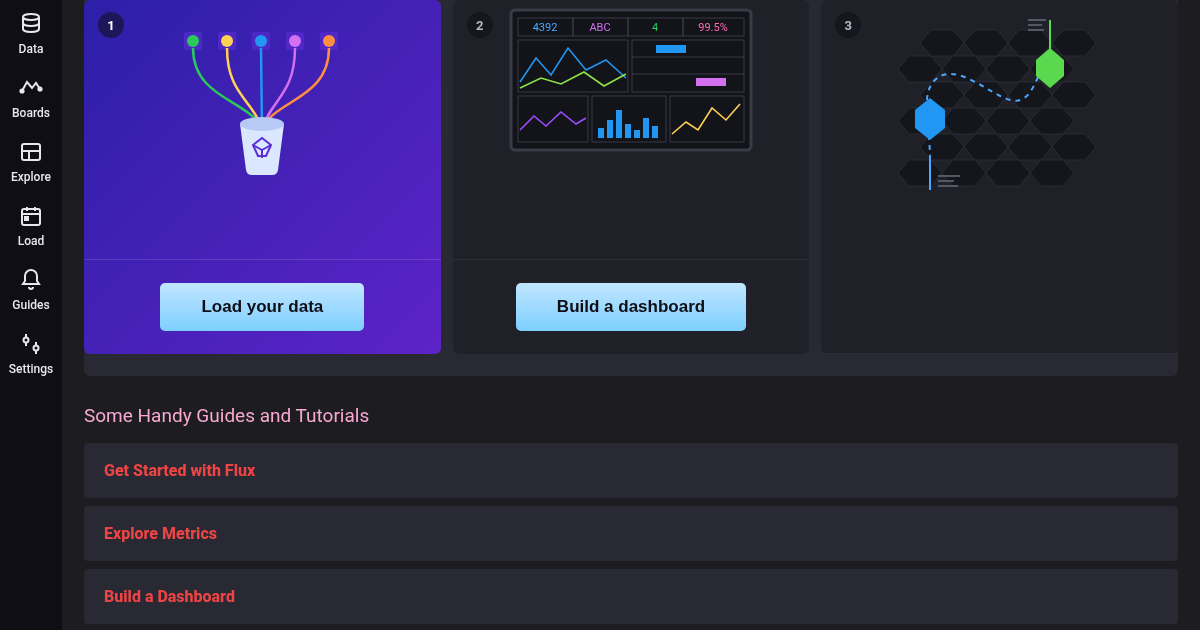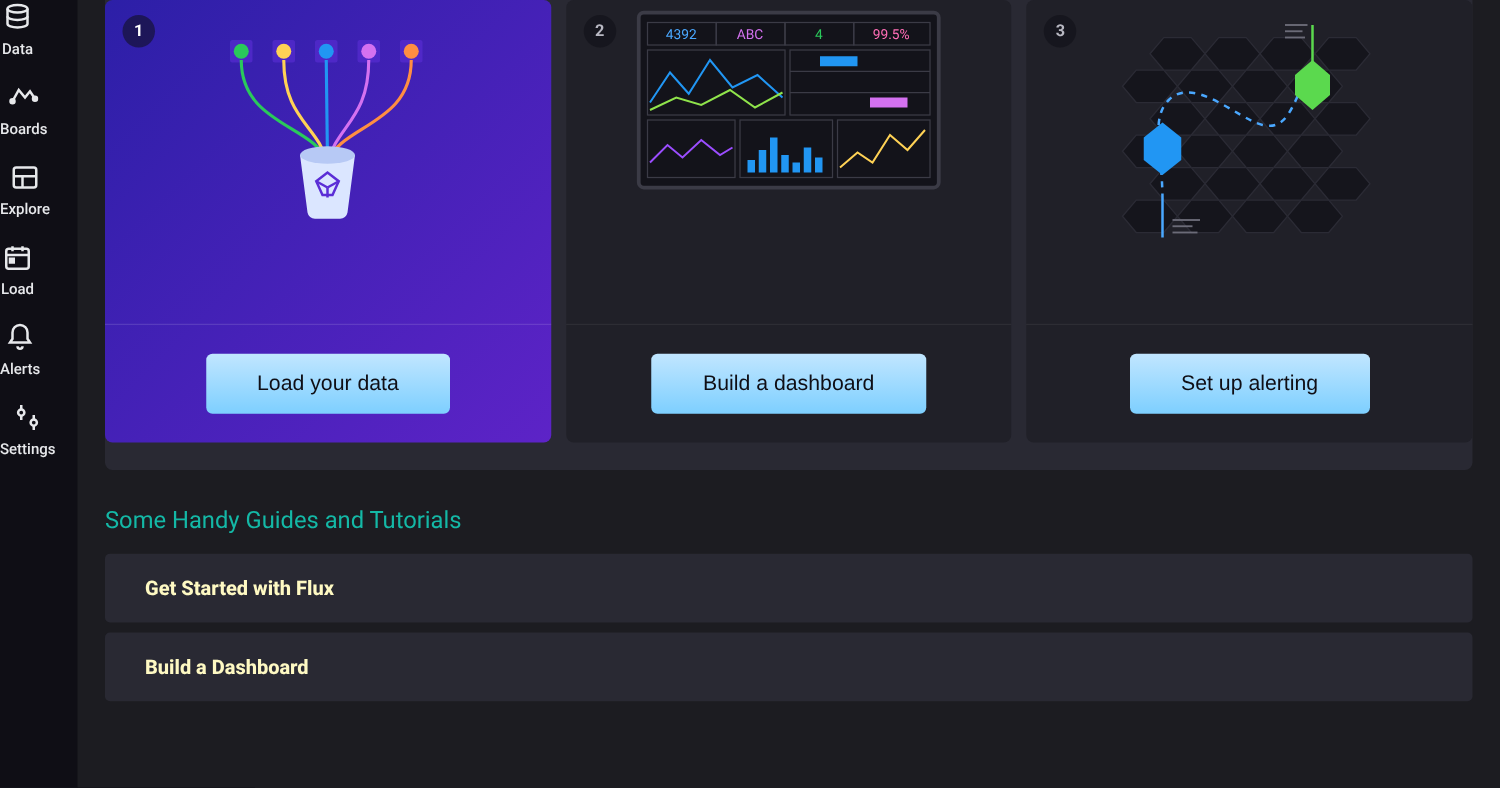--- a/index.html
+++ b/index.html
@@ -1,44 +1,44 @@
 <!DOCTYPE html>
 <html><head>
 <meta charset="utf-8">
 <style>
   * { margin: 0; padding: 0; box-sizing: border-box; }
   html, body { width: 1200px; height: 630px; overflow: hidden; font-family: -apple-system, BlinkMacSystemFont, "Segoe UI", Roboto, Helvetica, Arial, sans-serif; background: #0f0e15; color: #e7e8eb; }
   .app { display: flex; width: 100%; height: 100%; }
 
   
-  .sidebar { width: 62px; background: #0f0e15; display: flex; flex-direction: column; align-items: flex-start; gap: 18px; }
+  .sidebar { width: 62px; background: #0f0e15; display: flex; flex-direction: column; align-items: center; padding-top: 10px; gap: 18px; }
   .nav-item { display: flex; flex-direction: column; align-items: center; gap: 4px; cursor: pointer; color: #e7e8eb; }
   .nav-item .icon-slot { width: 28px; height: 28px; display: flex; align-items: center; justify-content: center; }
   .nav-item .nav-label { font-size: 12px; font-weight: 500; }
   .nav-item svg { stroke: #e7e8eb; }
 
   
   .main { flex: 1; background: #1c1c21; padding: 0 0 0 0; overflow: hidden; }
 
   
   .cards-bg { background: #292933; margin: 0 22px 0 22px; border-radius: 0 0 6px 6px; padding: 0 0 22px 0; }
   .cards { display: flex; gap: 12px; padding: 0 0 0 0; }
   .card { flex: 1; position: relative; border-radius: 6px; background: #202028; display: flex; flex-direction: column; height: 354px; }
   .card.active { background: linear-gradient(135deg, #2c1fa7 0%, #5d23c7 100%); }
   .card .step-badge { position: absolute; top: 12px; left: 14px; width: 26px; height: 26px; border-radius: 50%; background: rgba(15,14,21,0.55); color: #b8b8c2; font-weight: 700; font-size: 13px; display: flex; align-items: center; justify-content: center; }
   .card.active .step-badge { color: #fff; }
   .card .illus { flex: 1; display: flex; align-items: flex-start; justify-content: center; border-bottom: 1px solid rgba(255,255,255,0.06); }
   .card.active .illus { border-bottom: 1px solid rgba(255,255,255,0.12); }
   .card .action { height: 94px; display: flex; align-items: center; justify-content: center; }
-  .cta-btn { background: linear-gradient(180deg, #c1e6ff 0%, #7dcfff 100%); color: #0f0e15; font-weight: 400; font-size: 17px; border: none; border-radius: 5px; padding: 14px 41px; cursor: pointer; }
-
-  
-  .guides-heading { font-size: 19px; font-weight: 400; color: #14b8a6; margin: 28px 0 16px 22px; }
+  .cta-btn { background: linear-gradient(180deg, #c1e6ff 0%, #7dcfff 100%); color: #0f0e15; font-weight: 700; font-size: 17px; border: none; border-radius: 5px; padding: 14px 41px; cursor: pointer; }
+
+  
+  .guides-heading { font-size: 19px; font-weight: 400; color: #f9a8d4; margin: 28px 0 16px 22px; }
   .guides { display: flex; flex-direction: column; gap: 8px; padding: 0 22px; }
-  .guide-row { background: #292933; border-radius: 4px; padding: 18px 32px; color: #fef9c3; font-weight: 800; font-size: 16px; cursor: pointer; }
+  .guide-row { background: #292933; border-radius: 4px; padding: 18px 20px; color: #ef4444; font-weight: 800; font-size: 16px; cursor: pointer; }
 
   
   svg { display: block; }
 </style>
 </head>
 <body>
 
 <div class="app">
 
   <nav class="sidebar">
@@ -89,21 +89,21 @@
       <span class="nav-label">Load</span>
     </div>
 
     <div class="nav-item">
       <span class="icon-slot">
         <svg width="24" height="24" viewBox="0 0 24 24" fill="none" stroke-width="2">
           <path d="M6 8a6 6 0 0 1 12 0v5l2 3H4l2-3V8z"></path>
           <path d="M10 19a2 2 0 0 0 4 0"></path>
         </svg>
       </span>
-      <span class="nav-label">Alerts</span>
+      <span class="nav-label">Guides</span>
     </div>
 
     <div class="nav-item">
       <span class="icon-slot">
         <svg width="24" height="24" viewBox="0 0 24 24" fill="none" stroke-width="2">
           <circle cx="7" cy="8" r="2.5"></circle>
           <line x1="7" y1="2" x2="7" y2="5.5"></line>
           <line x1="7" y1="10.5" x2="7" y2="14"></line>
           <circle cx="17" cy="16" r="2.5"></circle>
           <line x1="17" y1="10" x2="17" y2="13.5"></line>
@@ -242,29 +242,27 @@
             <g stroke="#6b6b78" stroke-width="1.5">
               <line x1="168" y1="20" x2="186" y2="20"></line>
                   <line x1="168" y1="25" x2="182" y2="25"></line>
                   <line x1="168" y1="30" x2="184" y2="30"></line>
               <line x1="78" y1="176" x2="100" y2="176"></line>
                   <line x1="78" y1="181" x2="94" y2="181"></line>
                   <line x1="78" y1="186" x2="98" y2="186"></line>
             </g>
           </svg>
         </div>
-        <div class="action">
-          <button class="cta-btn">Set up alerting</button>
-        </div>
       </div>
 
     </div>
     </div>
 
     <h3 class="guides-heading">Some Handy Guides and Tutorials</h3>
     <div class="guides">
       <div class="guide-row">Get Started with Flux</div>
+      <div class="guide-row">Explore Metrics</div>
       <div class="guide-row">Build a Dashboard</div>
 
     </div>
 
   </main>
 </div>
 
 </body></html>

